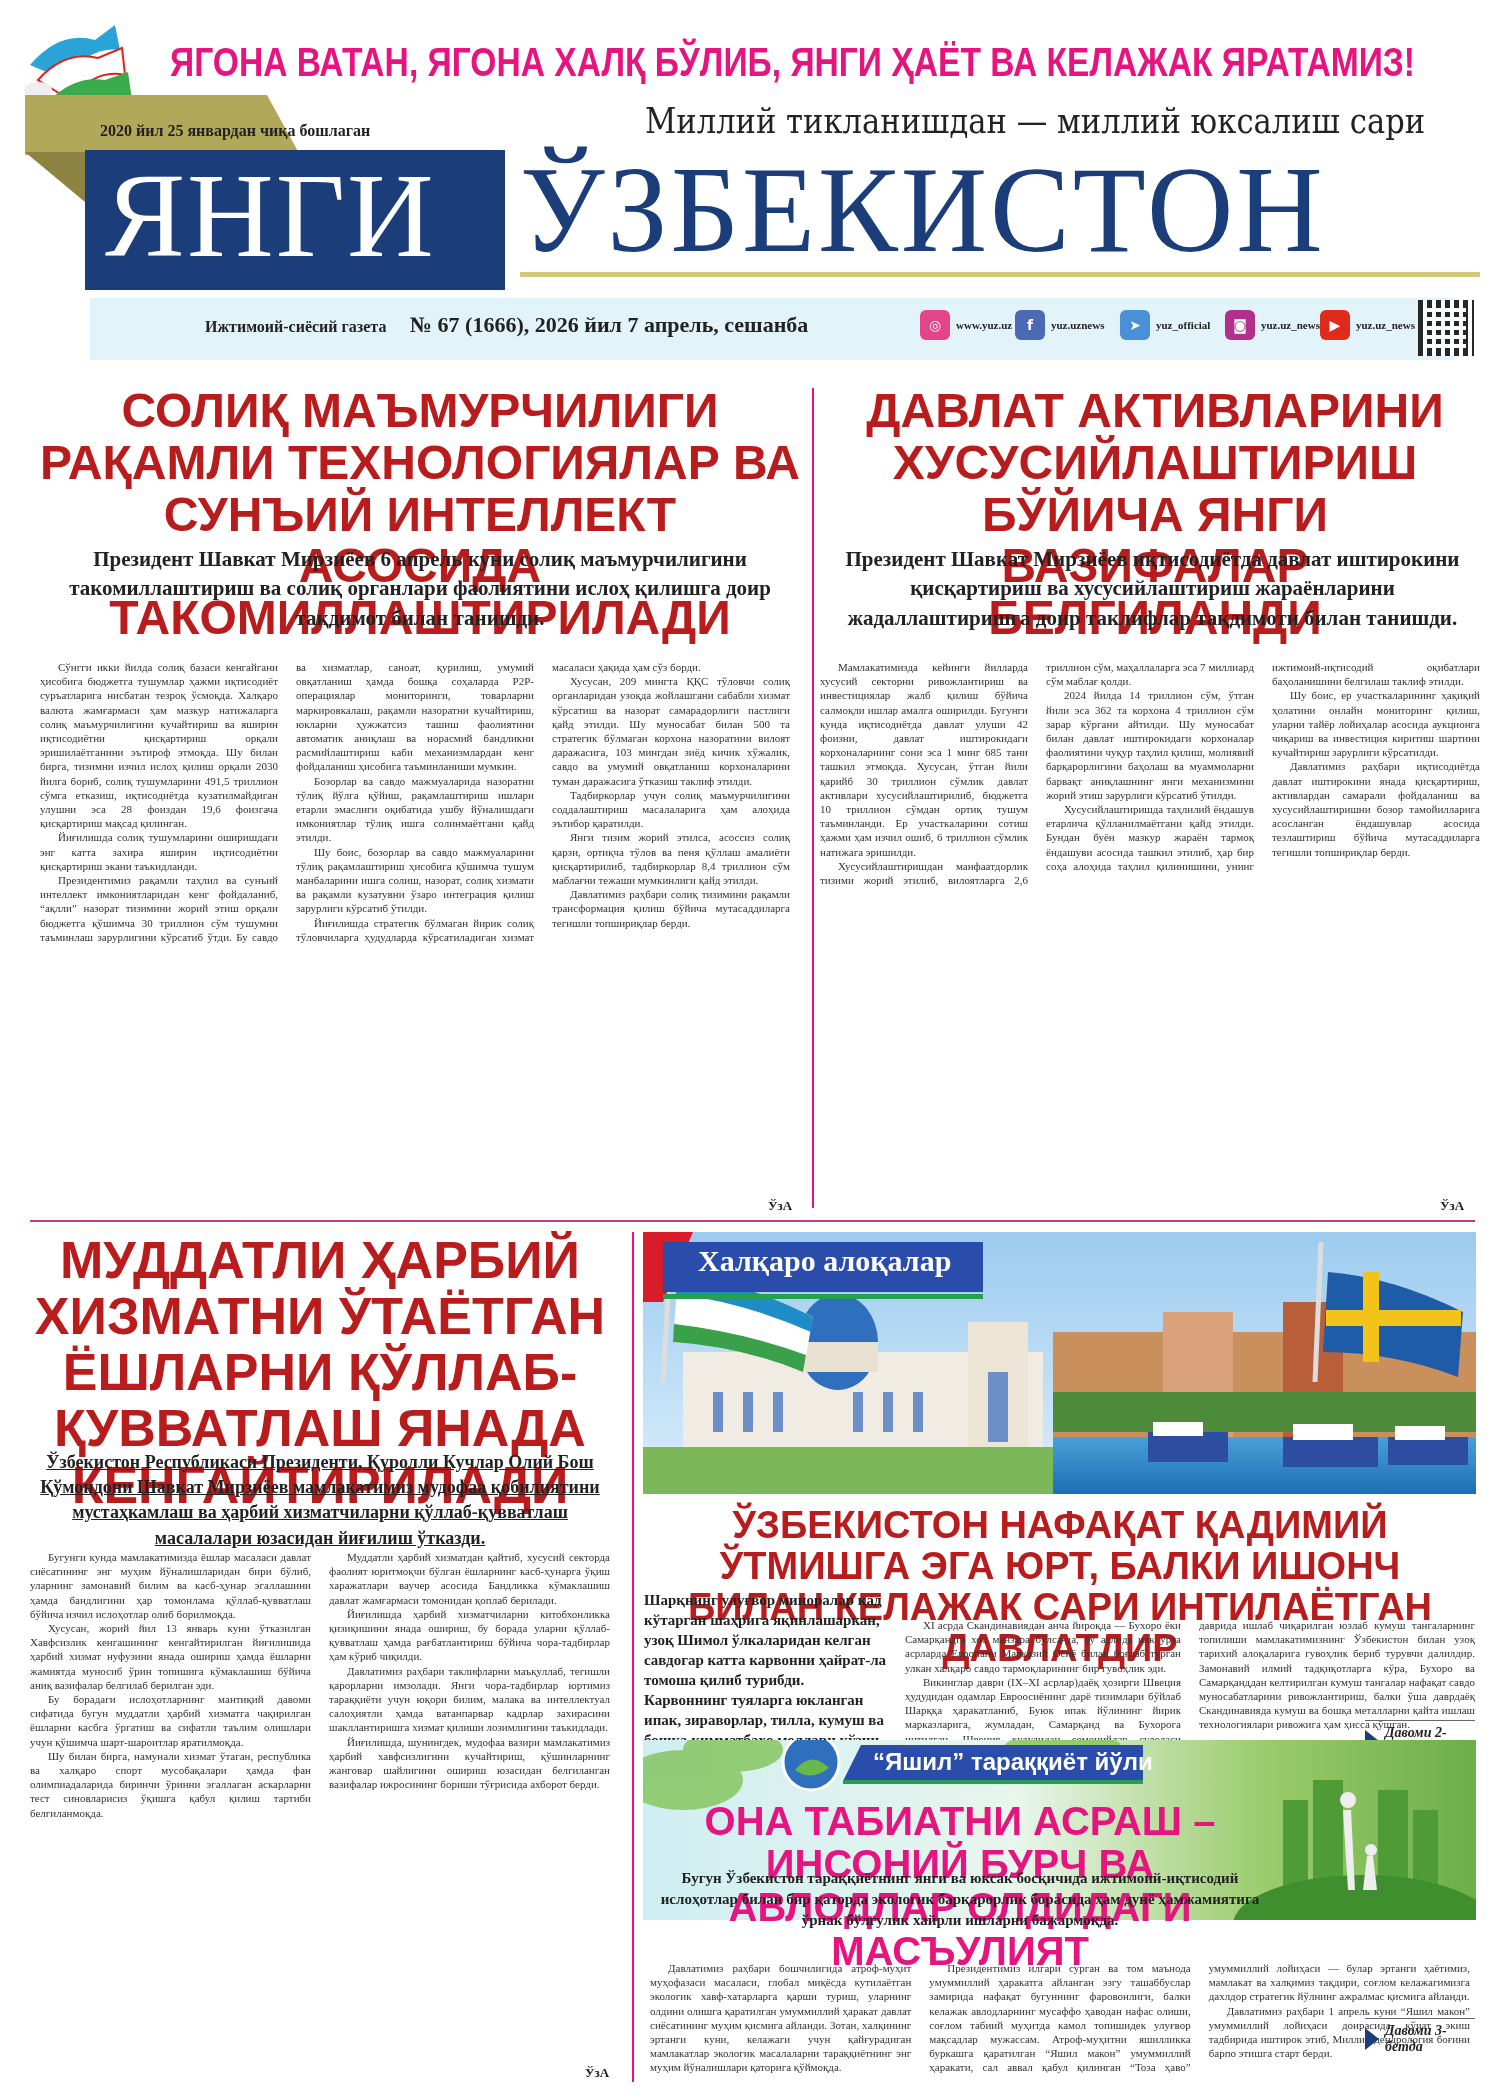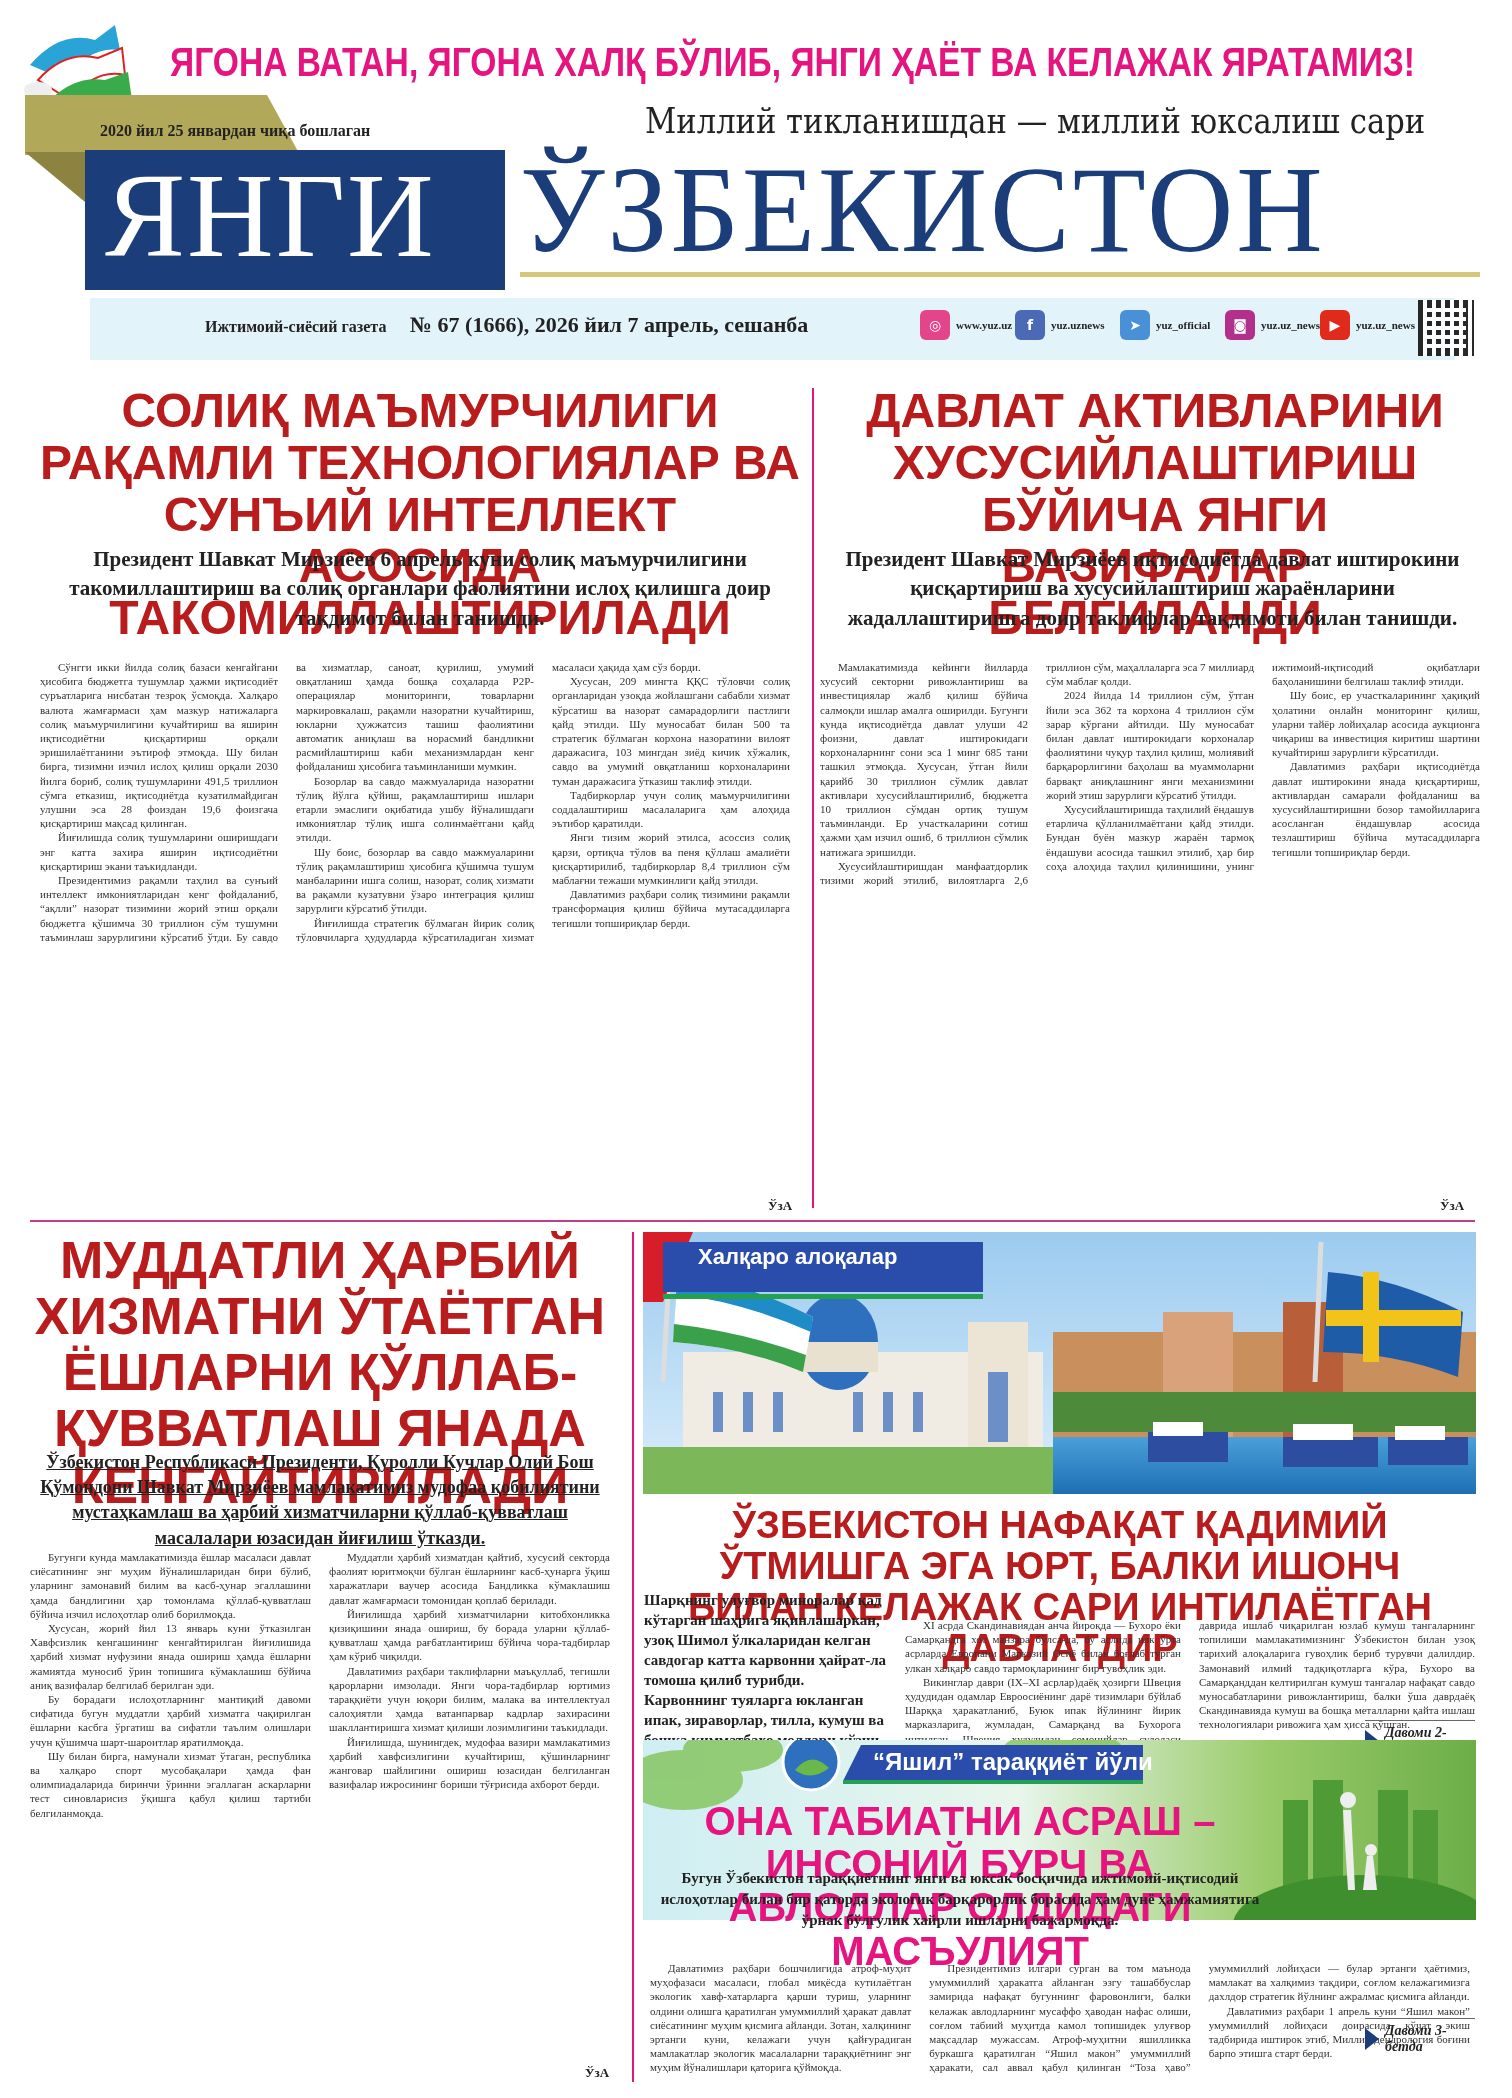--- a/index.html
+++ b/index.html
@@ -211,21 +211,21 @@
       <path d="M685 40 Q750 45 820 80 L815 145 Q750 120 680 120 Z" fill="#1f5ca8"></path>
       <rect x="720" y="40" width="16" height="90" fill="#f2c318"></rect>
       <rect x="683" y="78" width="135" height="16" fill="#f2c318"></rect>
     </svg>
     <div class="abs" style="left:0px; top:0px; width:360px; height:78px;">
       <svg width="360" height="78" viewBox="0 0 360 78" style="position:absolute;left:0;top:0;">
         <polygon points="0,0 50,0 20,70 0,70" fill="#d81d2a"></polygon>
         <rect x="20" y="10" width="320" height="50" fill="#2a4cab"></rect>
         <rect x="20" y="62" width="320" height="5" fill="#24a050"></rect>
       </svg>
-      <div class="abs" style="left:55px; top:12px; font-family:Liberation Sans, sans-serif; font-weight:bold; font-size:22px; color:#fff; white-space:nowrap;">Халқаро алоқалар</div>
+      <div class="abs" style="left:55px; top:12px; font-family:Liberation Serif, serif; font-weight:bold; font-size:30px; color:#fff; white-space:nowrap;">Халқаро алоқалар</div>
     </div>
   </div>
   <h2 class="abs hl hl4" style="margin:0">ЎЗБЕКИСТОН НАФАҚАТ ҚАДИМИЙ ЎТМИШГА ЭГА ЮРТ, БАЛКИ ИШОНЧ БИЛАН КЕЛАЖАК САРИ ИНТИЛАЁТГАН ДАВЛАТДИР</h2>
   <div class="abs body4-lead">Шарқнинг улуғвор миноралар қад кўтарган шаҳрига яқинлашаркан, узоқ Шимол ўлкаларидан келган савдогар катта карвонни ҳайрат-ла томоша қилиб турибди. Карвоннинг туяларга юкланган ипак, зираворлар, тилла, кумуш ва бошқа қимматбаҳо моллари кўзни қамаштиради.</div>
   <div class="abs body body4">
     <p>XI асрда Скандинавиядан анча йироқда — Бухоро ёки Самарқандга хос манзара бўлса-да, бу аслида илк ўрта асрларда Европани Марказий Осиё билан боғлаб турган улкан халқаро савдо тармоқларининг бир гувоҳлик эди.</p>
     <p>Викинглар даври (IX–XI асрлар)даёқ ҳозирги Швеция ҳудудидан одамлар Евроосиёнинг дарё тизимлари бўйлаб Шарққа ҳаракатланиб, Буюк ипак йўлининг йирик марказларига, жумладан, Самарқанд ва Бухорога интилган. Швеция ҳудудидан сомонийлар сулоласи даврида ишлаб чиқарилган юзлаб кумуш тангаларнинг топилиши мамлакатимизнинг Ўзбекистон билан узоқ тарихий алоқаларига гувоҳлик бериб турувчи далилдир. Замонавий илмий тадқиқотларга кўра, Бухоро ва Самарқанддан келтирилган кумуш тангалар нафақат савдо муносабатларини ривожлантириш, балки ўша даврдаёқ Скандинавияда кумуш ва бошқа металларни қайта ишлаш технологиялари ривожига ҳам ҳисса қўшган.</p>
   </div>
   <div class="abs cont" style="left:1365px; top:1720px; width:110px;">
     <span class="tri"></span>

